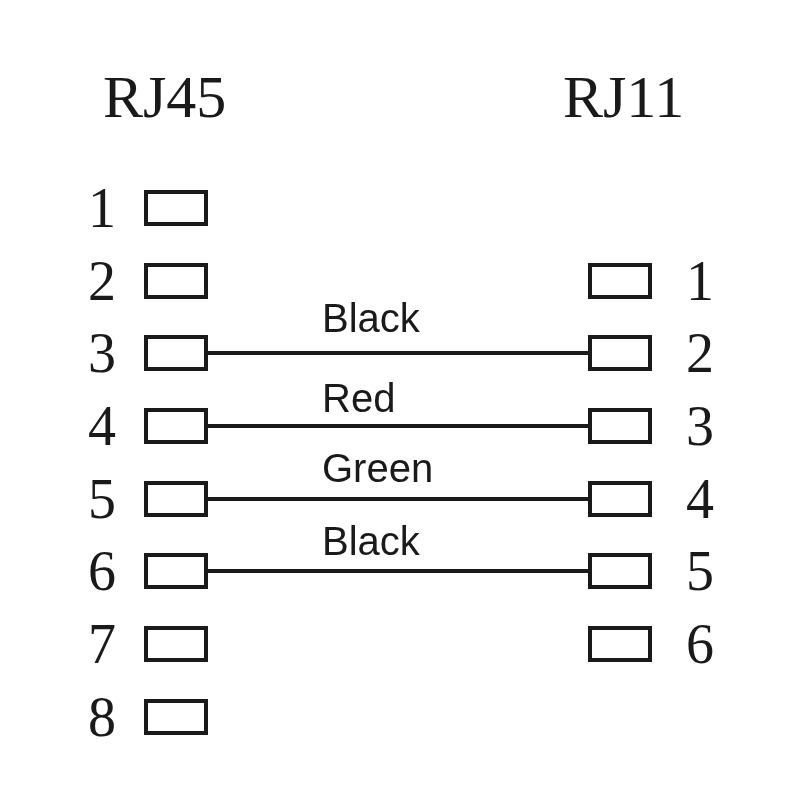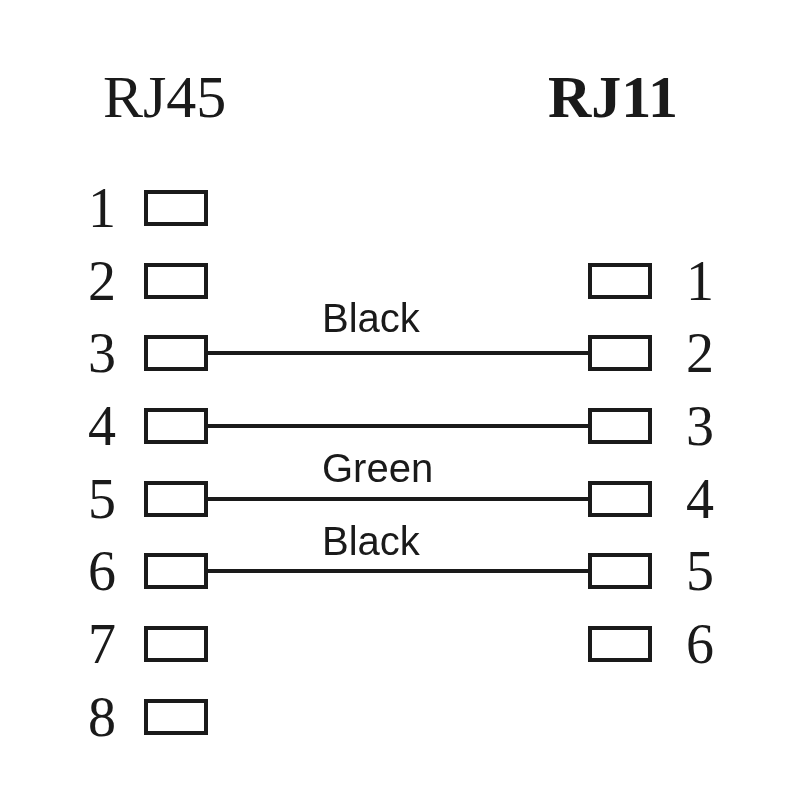--- a/index.html
+++ b/index.html
@@ -18,21 +18,21 @@
   }
   .title {
     position: absolute;
     top: 64px;
     font-size: 60px;
     line-height: 1.1;
     color: #1a1a1a;
     white-space: nowrap;
   }
   .title.rj45 { left: 103px; }
-  .title.rj11 { left: 548px; font-weight: bold; }
+  .title.rj11 { left: 563px; }
   .num {
     position: absolute;
     width: 44px;
     height: 36px;
     display: flex;
     align-items: center;
     justify-content: center;
     font-size: 56px;
     line-height: 36px;
     color: #1a1a1a;
@@ -112,20 +112,21 @@
 
   <span class="box right-col" style="top:553px"></span>
   <span class="num right-col" style="top:553px">5</span>
 
   <span class="box right-col" style="top:626px"></span>
   <span class="num right-col" style="top:626px">6</span>
 
   <div class="wire-label" style="top:295px">Black</div>
   <div class="wire" style="top:351px"></div>
 
+  <div class="wire-label" style="top:375px">Red</div>
   <div class="wire" style="top:424px"></div>
 
   <div class="wire-label" style="top:445px">Green</div>
   <div class="wire" style="top:497px"></div>
 
   <div class="wire-label" style="top:518px">Black</div>
   <div class="wire" style="top:569px"></div>
 
 </div>
 

